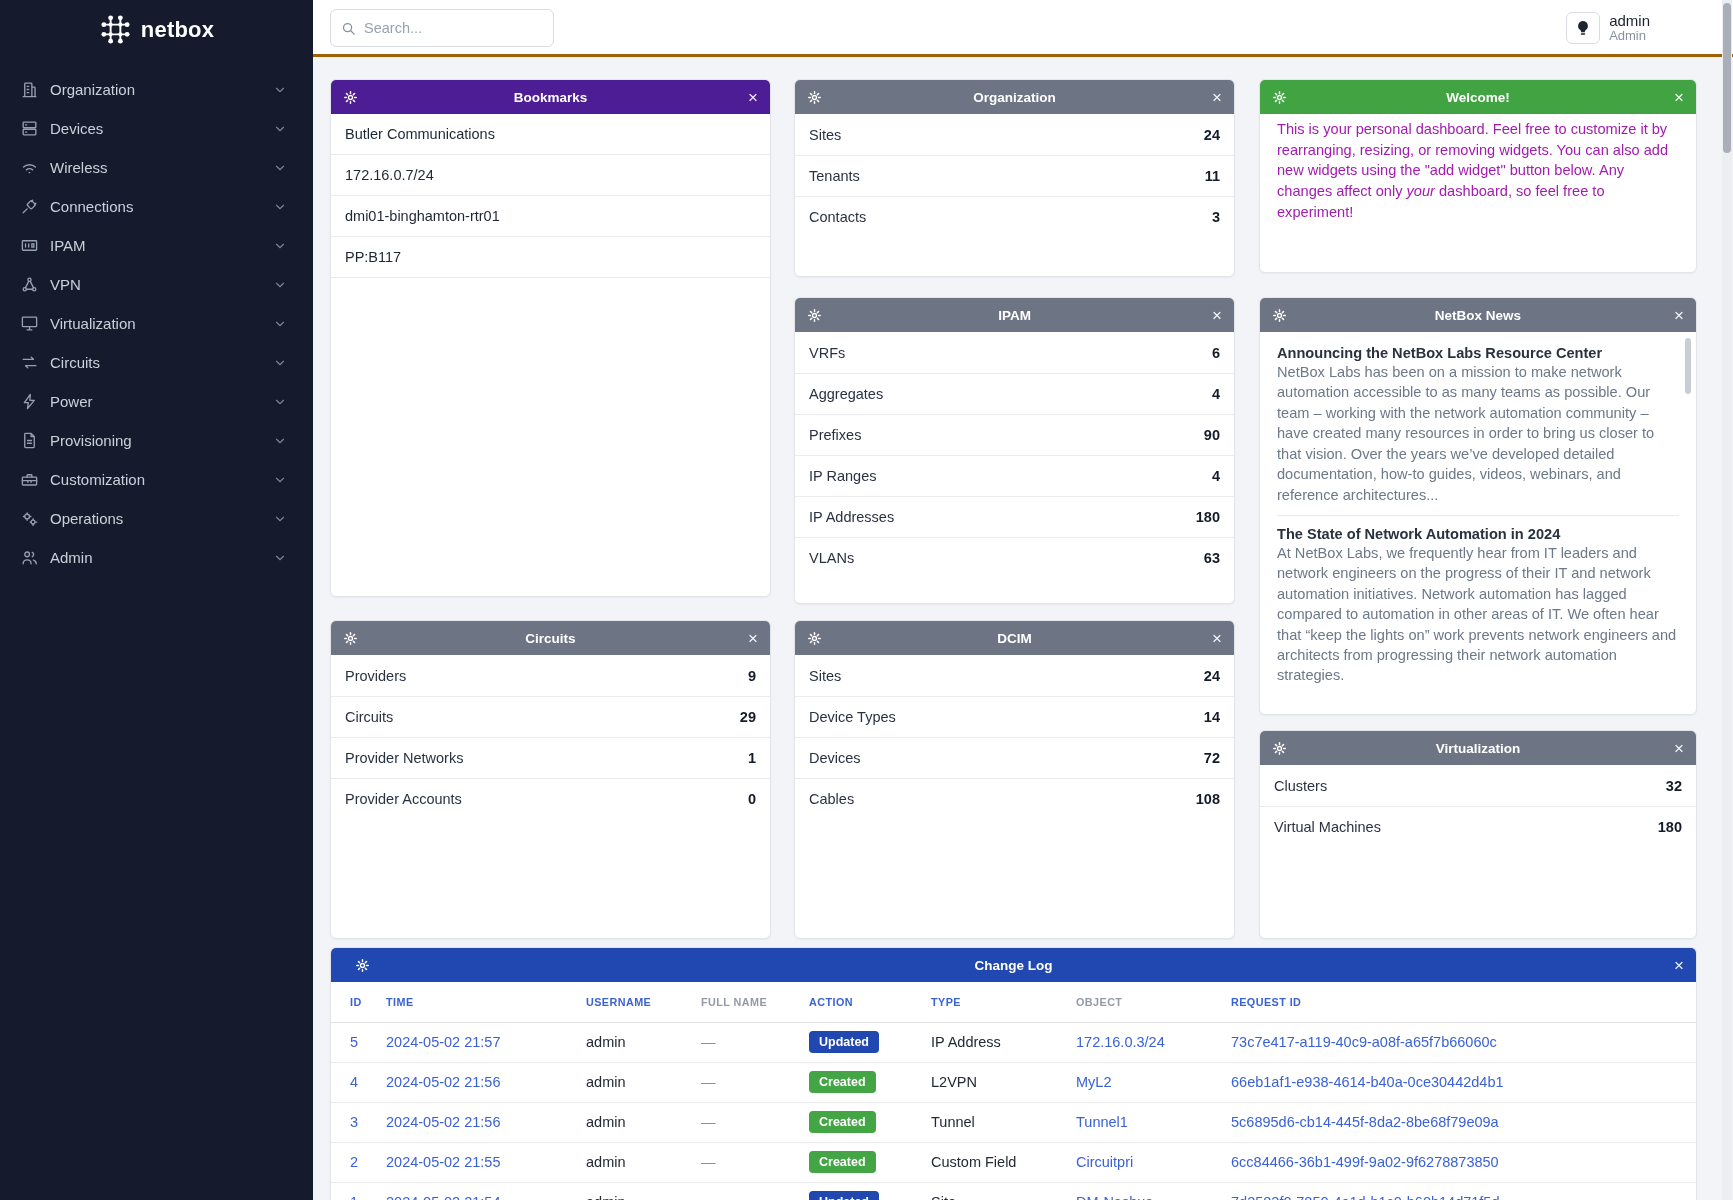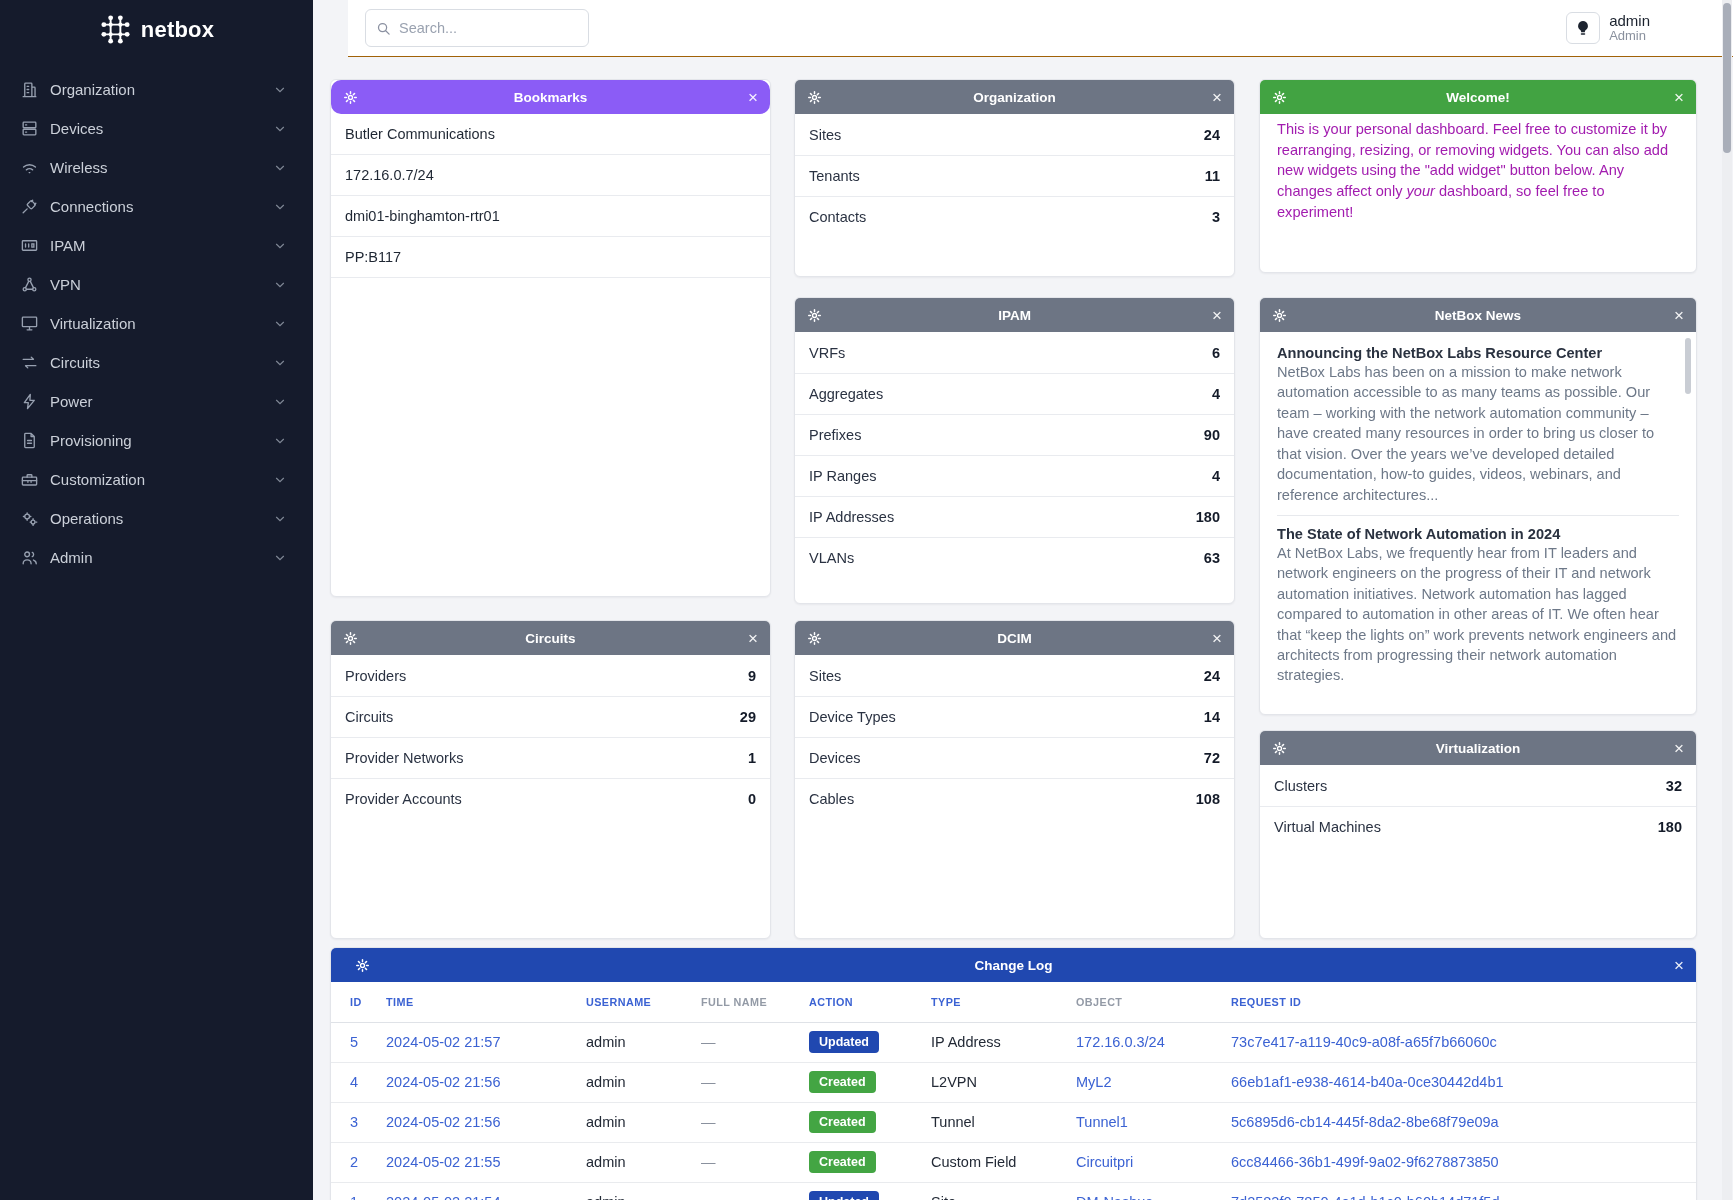--- a/index.html
+++ b/index.html
@@ -11,32 +11,32 @@
   
   .sidebar { position:absolute; left:0; top:0; width:313px; height:1200px; background:#151b2c; z-index:5; }
   .logo { display:flex; align-items:center; justify-content:center; gap:9px; padding:13px 0 10px 0; }
   .logo-text { color:#fff; font-size:22px; font-weight:700; letter-spacing:.2px; }
   .nav { margin-top:14px; }
   .nav-item { display:flex; align-items:center; height:39px; padding:0 26px 0 20px; cursor:pointer; color:#cbd0d9; }
   .nav-icon { width:20px; height:20px; color:#97a0b0; display:flex; align-items:center; }
   .nav-label { margin-left:10px; font-size:15px; flex:1; }
   .nav-chev { color:#7f8795; display:flex; }
   
-  .topbar { position:absolute; left:313px; top:0; right:0; height:57px; background:#fff; border-bottom:1px solid #a16207; z-index:4;margin-left:35px; }
+  .topbar { position:absolute; left:313px; top:0; right:0; height:57px; background:#fff; border-bottom:3px solid #a16207; z-index:4; }
   .search-box { position:absolute; left:17px; top:9px; width:224px; height:38px; border:1px solid #d9dde3; border-radius:6px; background:#fff; display:flex; align-items:center; padding:0 10px; }
   .search-box input { border:none; outline:none; font-size:14.5px; margin-left:8px; width:160px; color:#232a36; font-family:inherit; background:transparent; }
   .search-box input::placeholder { color:#9aa2b0; }
   .user-area { position:absolute; right:83px; top:12px; display:flex; align-items:center; gap:9px; }
   .bulb-btn { width:34px; height:32px; border:1px solid #d9dde3; border-radius:6px; background:#fff; display:flex; align-items:center; justify-content:center; cursor:pointer; }
   .user-name { font-size:15px; color:#1b222e; font-weight:500; line-height:1.15; }
   .user-role { font-size:13px; color:#8a919e; line-height:1.15; }
   
   .card { position:absolute; background:#fff; border:1px solid #e3e5ea; border-radius:6px; box-shadow:0 1px 2px rgba(20,27,45,.05); overflow:hidden; }
   .card-head { height:34px; display:flex; align-items:center; padding:0 12px; position:relative; color:#fff; }
-  .head-orange { background:#8b5cf6;border-radius:10px; }
+  .head-orange { background:#4c1d95; }
   .head-slate  { background:#6d7584; }
   .head-green  { background:#42a342; }
   .head-blue   { background:#2048b0;padding-left:24px; }
   .head-title { position:absolute; left:0; right:0; text-align:center; font-size:13.5px; font-weight:700; color:#fff; }
   .gear { z-index:1; display:flex; cursor:pointer; }
   .close { z-index:1; margin-left:auto; font-size:17px; line-height:1; color:#fff; opacity:.92; cursor:pointer; font-weight:400; }
   
   .stat-row { height:41px; display:flex; align-items:center; padding:0 14px; font-size:14.5px;gap:28px; }
   .stat-row + .stat-row { border-top:1px solid #e9ebef; }
   .stat-label { color:#2a3242; text-decoration:none; cursor:pointer; }

